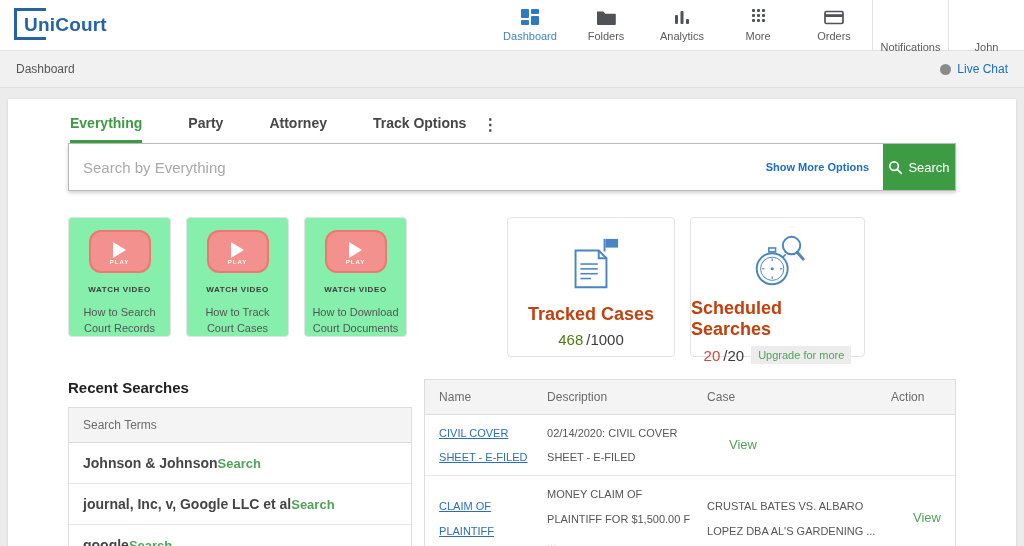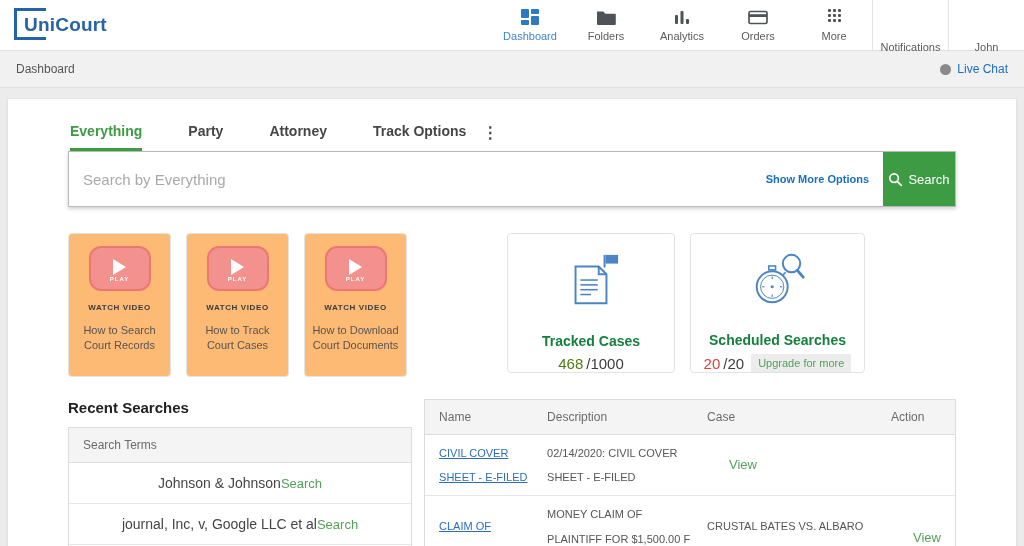--- a/index.html
+++ b/index.html
@@ -25,67 +25,67 @@
   
   .crumbbar { height:38px; background:#f1f1f1; border-top:1px solid #e0e0e0; border-bottom:1px solid #e0e0e0;
               display:flex; align-items:center; padding:0 16px; }
   .crumb { font-size:12px; color:#555; }
   .livechat { margin-left:auto; display:flex; align-items:center; gap:6px; cursor:pointer; }
   .livechat-dot { width:11px; height:11px; border-radius:50%; background:#8a8a8a; }
   .livechat-label { font-size:12px; color:#1b6ec2; }
 
   
   .main { height:458px; padding:11px 8px 0; }
-  .card { background:#fff; height:447px; box-shadow:0 1px 3px rgba(0,0,0,.12); padding:24px 60px 0; overflow:hidden; }
+  .card { background:#fff; height:447px; box-shadow:0 1px 3px rgba(0,0,0,.12); padding:16px 60px 0; overflow:hidden; }
 
   
   .tabs { display:flex; align-items:flex-end; gap:46px; padding-left:2px; }
   .tab { font-size:14px; font-weight:bold; color:#464646; padding-bottom:9px; cursor:pointer; border-bottom:3px solid transparent; }
   .tab.active { color:#3d9b44; border-bottom-color:#3d9b44; }
   .kebab { font-size:16px; font-weight:bold; color:#4a4a4a; padding-bottom:9px; margin-left:-30px; cursor:pointer; letter-spacing:0; }
 
   
-  .searchbar { display:flex; align-items:stretch; height:56px; border:1px solid #b9b9b9; box-shadow:0 2px 4px rgba(0,0,0,.18); background:#fff; }
+  .searchbar { display:flex; align-items:stretch; height:48px; border:1px solid #b9b9b9; box-shadow:0 2px 4px rgba(0,0,0,.18); background:#fff; }
   .search-input { flex:1; border:none; outline:none; padding:0 14px; font-size:15px; color:#333; font-family:"Liberation Sans",sans-serif; }
   .search-input::placeholder { color:#a9a9a9; }
   .show-more { align-self:center; font-size:11px; font-weight:bold; color:#1b6ec2; margin-right:14px; cursor:pointer; white-space:nowrap; }
   .search-btn { width:72px; background:#3d9b44; border:none; color:#fff; font-size:13px; display:flex; align-items:center;
                 justify-content:center; gap:5px; cursor:pointer; font-family:"Liberation Sans",sans-serif; }
 
   
   .cards-row { display:flex; gap:15px; margin-top:26px; }
-  .vcard { width:103px; height:144px; border:1px solid #e3e3e3; border-radius:4px; background:#fdba74;
-           display:flex; flex-direction:column; align-items:center; padding:12px 5px 0; cursor:pointer; }
+  .vcard { width:103px; height:120px; border:1px solid #e3e3e3; border-radius:4px; background:#86efac;
+           display:flex; flex-direction:column; align-items:center; padding:12px 5px 0; cursor:pointer;justify-content:flex-end; }
   .playbtn { width:62px; height:45px; background:#f2918d; border:2px solid #ee7772; border-radius:12px;
              display:flex; flex-direction:column; align-items:center; justify-content:center; }
   .play-tri { width:0; height:0; border-left:13px solid #fff; border-top:8px solid transparent; border-bottom:8px solid transparent; margin-top:3px; }
   .play-label { font-size:6px; font-weight:bold; color:#fff; letter-spacing:1px; margin-top:1px; }
   .watch-label { font-size:8px; font-weight:bold; color:#3c3c3c; letter-spacing:.6px; margin-top:12px; }
   .vcard-title { font-size:11px; color:#555; text-align:center; margin-top:11px; line-height:1.4; }
   .cards-spacer { width:70px; }
   .stat-card { height:140px; border:1px solid #e3e3e3; border-radius:4px; background:#fff;
                display:flex; flex-direction:column; align-items:center; padding-top:14px; }
   .stat-card.tracked { width:168px; }
   .stat-card.scheduled { width:175px; }
   .stat-icon { height:66px; display:flex; align-items:center; justify-content:center; }
-  .stat-title { font-size:14px; font-weight:bold; color:#15803d; margin-top:20px; }
+  .stat-title { font-size:18px; font-weight:bold; color:#c2410c; margin-top:6px; }
   .stat-nums { font-size:15px; color:#3c3c3c; margin-top:6px; display:flex; align-items:center; }
   .num-green { color:#4d7c0f; margin-right:3px; }
   .num-red { color:#e0403a; margin-right:3px; }
   .upgrade-pill { margin-left:7px; background:#ececec; color:#53a15b; font-size:11px; padding:3px 7px; border-radius:0; cursor:pointer; }
 
   
   .bottom { display:flex; gap:12px; margin-top:22px; }
   .col-left { width:357px; }
   .col-right { flex:1; }
   .section-title { font-size:15px; font-weight:bold; color:#222; margin-bottom:11px; }
   .table { border:1px solid #dcdcdc; background:#fff; }
   .thead { background:#f4f4f4; border-bottom:1px solid #dcdcdc; font-size:12px; color:#6b6b6b; }
   .rs-thead { padding:10px 14px; }
-  .rs-row { display:flex; align-items:center; justify-content:center; padding:12px 14px; border-bottom:1px solid #e7e7e7; }
+  .rs-row { display:flex; align-items:center; justify-content:flex-start; padding:12px 14px; border-bottom:1px solid #e7e7e7;font-weight:bold; }
   .rs-term { font-size:14px; color:#454545; }
   .link-green { font-size:13px; color:#53a15b; cursor:pointer; text-decoration:none; }
   .doc-grid { display:grid; grid-template-columns:100px 152px 176px 1fr; column-gap:8px; padding:0 14px; align-items:center; }
   .doc-head { padding-top:10px; padding-bottom:10px; }
   .doc-row { border-bottom:1px solid #e7e7e7; padding-top:6px; padding-bottom:6px; font-size:11px; color:#555; line-height:2.2; }
   .doc-name a { color:#2a6ebb; text-decoration:underline; cursor:pointer; }
   .doc-action { text-align:left; padding-left:22px; }
 </style>
 </head>
 <body>
@@ -115,39 +115,39 @@
       </div>
       <div class="nav-item">
         <svg width="18" height="17" viewBox="0 0 18 17">
           <rect class="icon-gray" x="2" y="6" width="3" height="9" rx="1"></rect>
           <rect class="icon-gray" x="7.5" y="2" width="3" height="13" rx="1"></rect>
           <rect class="icon-gray" x="13" y="10" width="3" height="5" rx="1"></rect>
         </svg>
         <span>Analytics</span>
       </div>
       <div class="nav-item">
+        <span class="css-icon dots-grid">
+          <i></i>
+            <i></i>
+            <i></i>
+            <i></i>
+            <i></i>
+            <i></i>
+            <i></i>
+            <i></i>
+            <i></i>
+        </span>
+        <span>More</span>
+      </div>
+      <div class="nav-item">
         <svg width="20" height="17" viewBox="0 0 20 17">
           <rect x="1" y="2.5" width="18" height="12" rx="1.5" fill="none" stroke="#4f5358" stroke-width="1.7"></rect>
           <rect x="1" y="5.2" width="18" height="2.8" fill="#4f5358"></rect>
         </svg>
         <span>Orders</span>
-      </div>
-      <div class="nav-item">
-        <span class="css-icon dots-grid">
-          <i></i>
-            <i></i>
-            <i></i>
-            <i></i>
-            <i></i>
-            <i></i>
-            <i></i>
-            <i></i>
-            <i></i>
-        </span>
-        <span>More</span>
       </div>
       <div class="nav-item nav-sep">
         <svg width="18" height="18" viewBox="0 0 20 20">
           <path class="icon-gray" d="M10 1.5 c-3 0 -4.6 2.2 -4.6 5 v4.2 L3.6 13.6 h12.8 L14.6 10.7 V6.5 c0 -2.8 -1.6 -5 -4.6 -5 z"></path>
           <path class="icon-gray" d="M8.2 15 a1.9 1.9 0 0 0 3.6 0 z"></path>
         </svg>
         <span>Notifications</span>
       </div>
       <div class="nav-item nav-sep">
         <svg width="18" height="18" viewBox="0 0 20 20">

